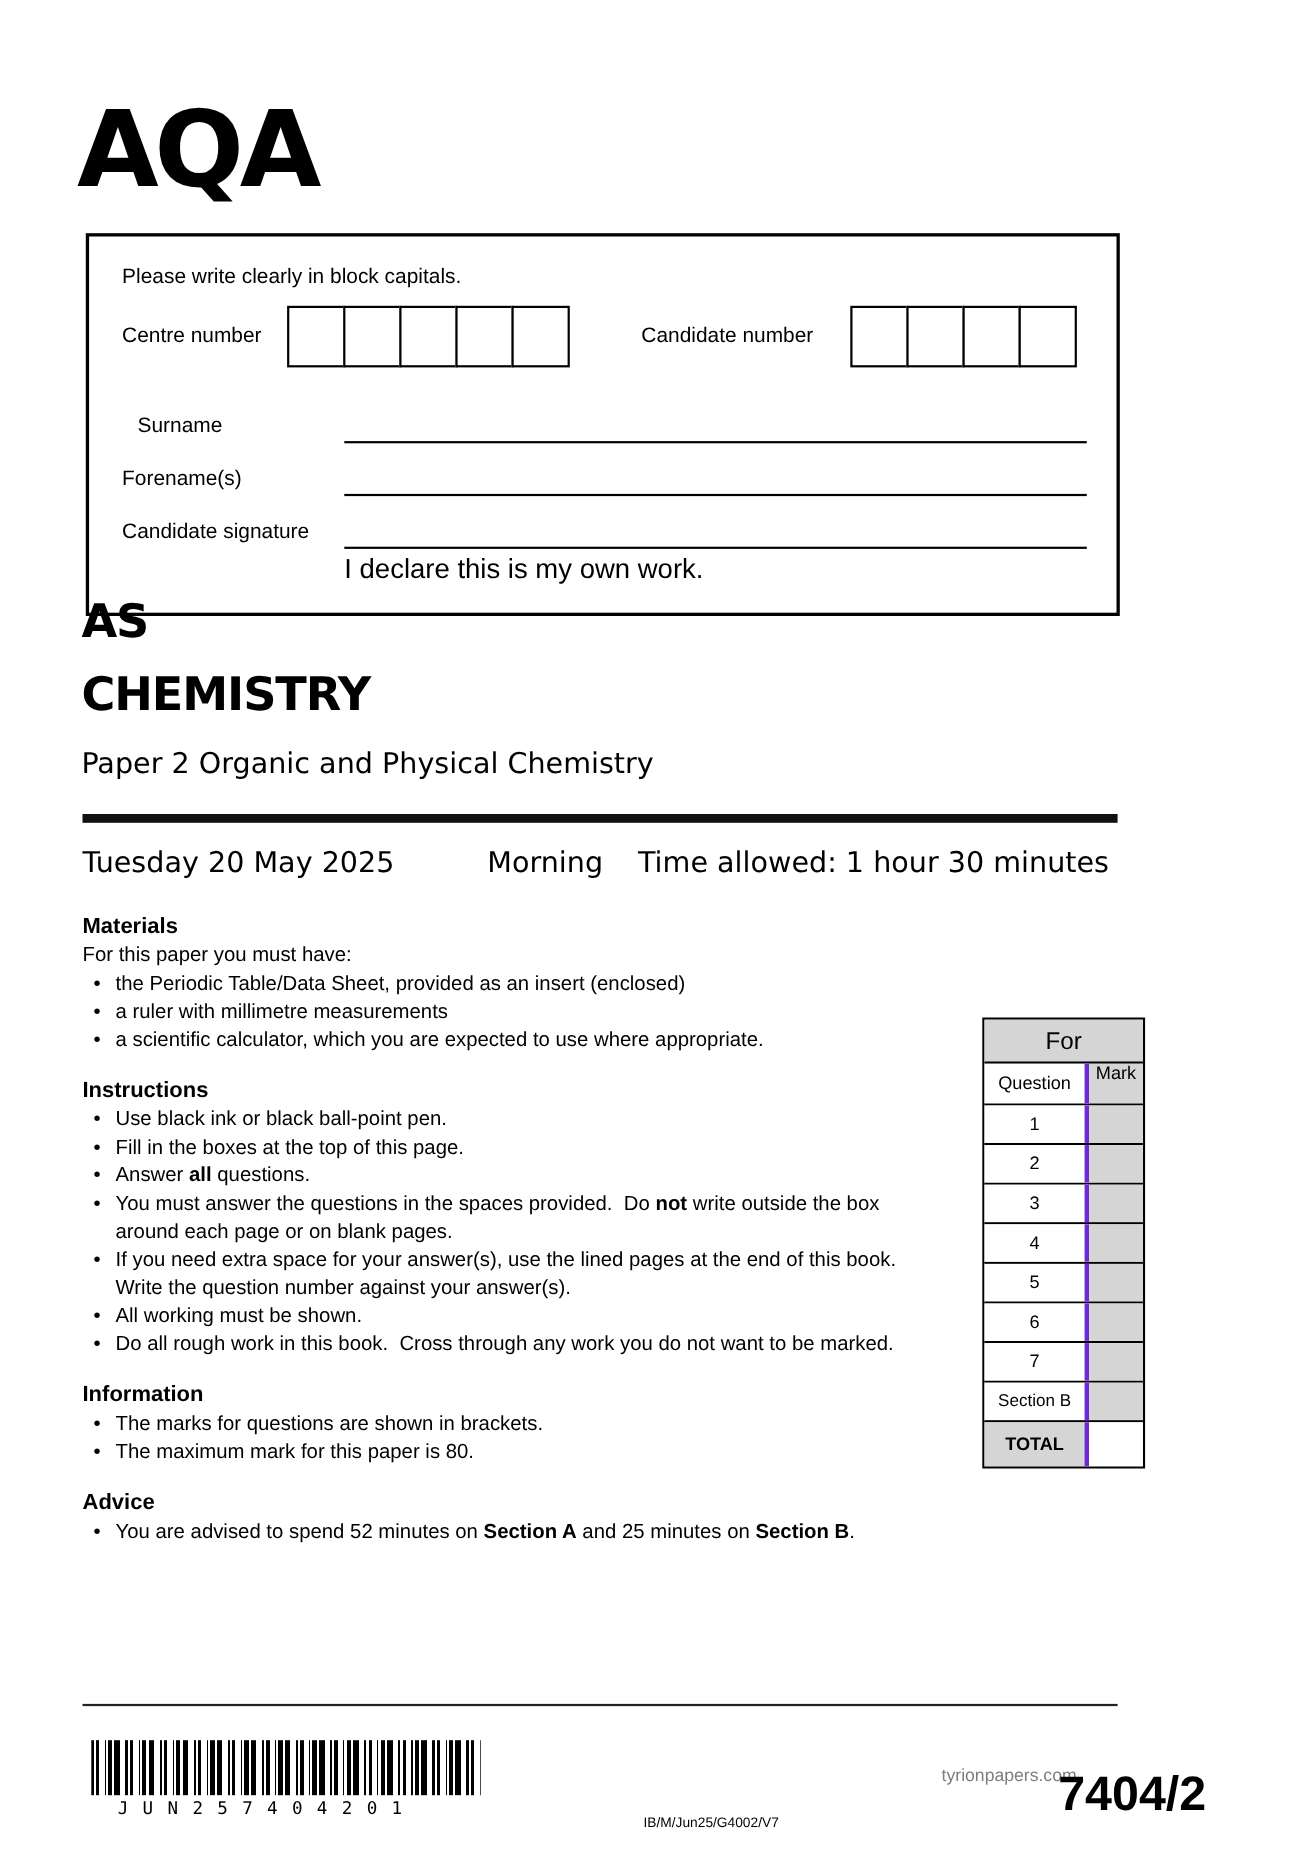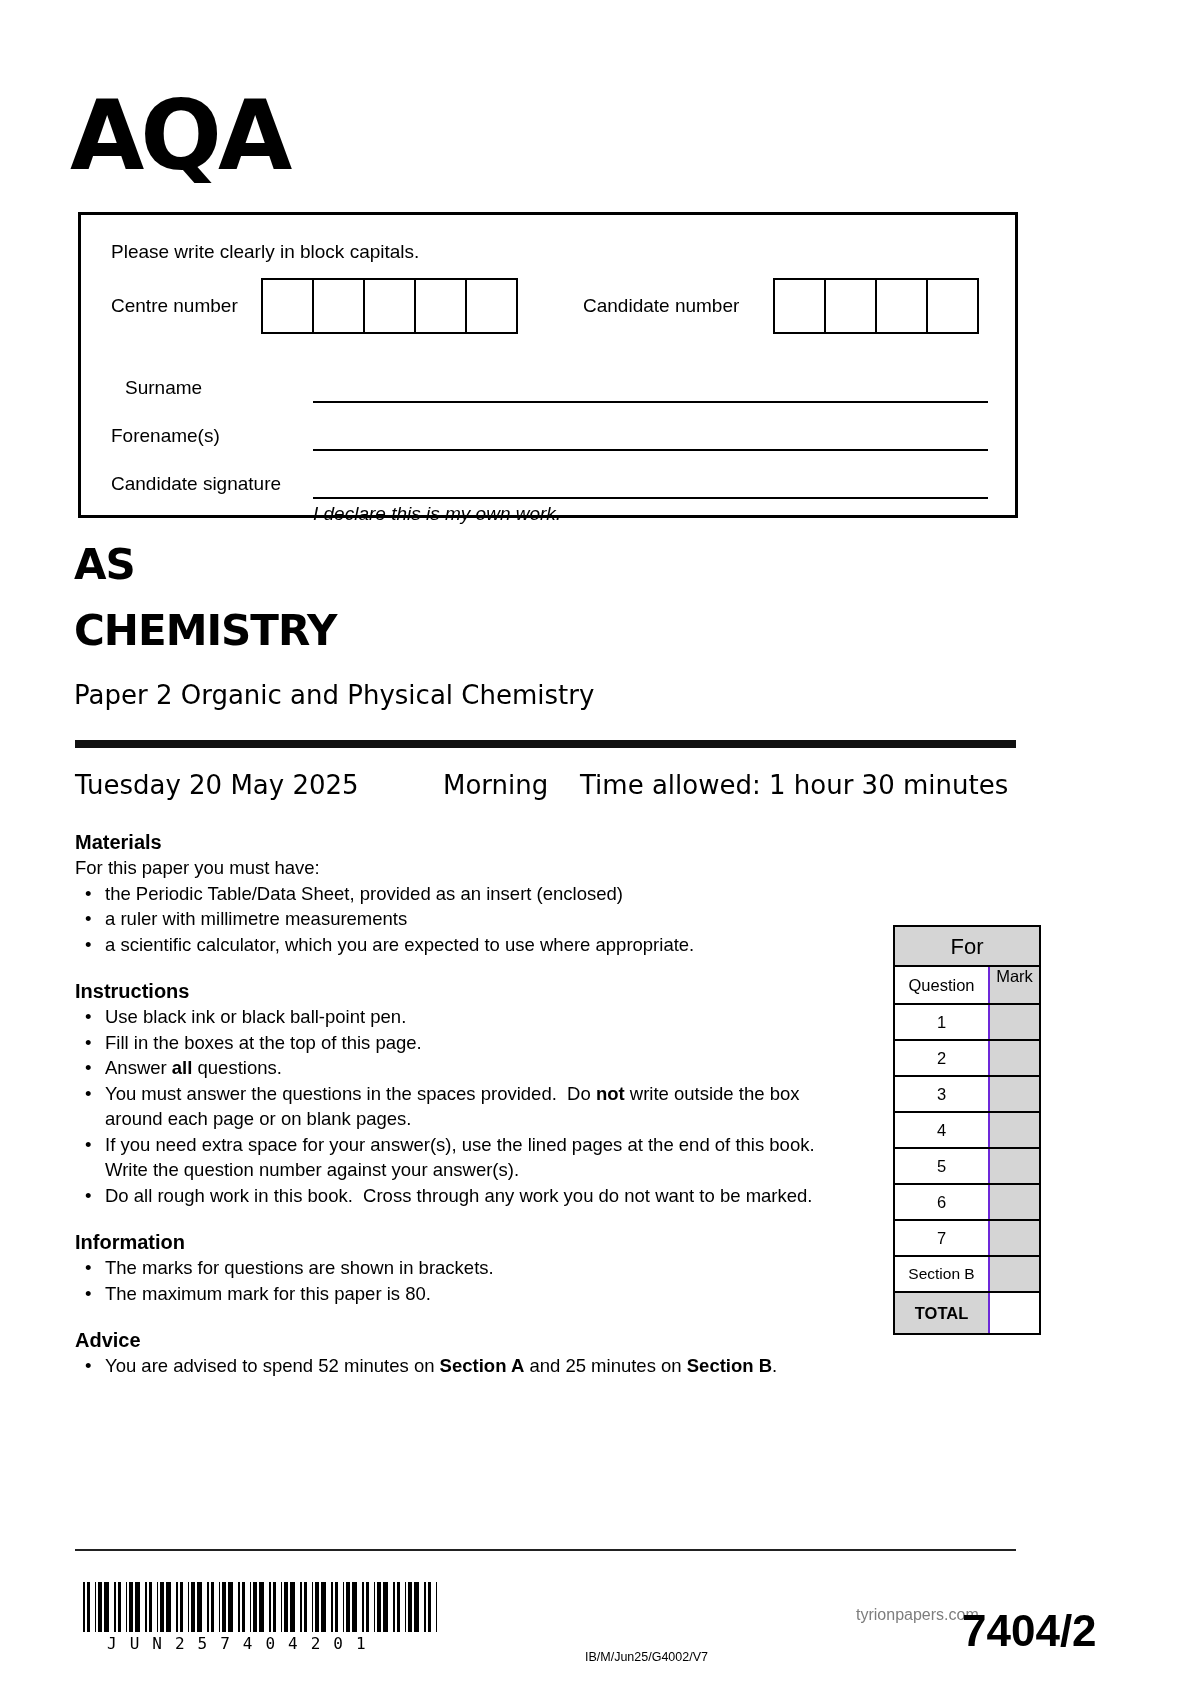--- a/index.html
+++ b/index.html
@@ -5,29 +5,29 @@
   * { margin:0; padding:0; box-sizing:border-box; }
   html,body { background:#ffffff; }
   body { font-family:"Liberation Sans", sans-serif; color:#000; }
   .page { position:relative; width:1191px; height:1686px; background:#fff; overflow:hidden; }
 
   
   .logo { position:absolute; left:70px; top:88px; font-family:"DejaVu Sans", sans-serif;
           font-weight:bold; font-size:96px; line-height:1; letter-spacing:-4px; }
 
   
-  .candidate-box { position:absolute; left:78px; top:212px; width:940px; height:306px;
+  .candidate-box { position:absolute; left:78px; top:212px; width:940px; height:348px;
                    border:3px solid #000; }
   .cb-instruction { position:absolute; left:30px; top:26px; font-size:19px; }
   .cb-label { position:absolute; font-size:19px; }
   .boxes { position:absolute; display:flex; }
   .num-box { width:53px; height:56px; border:2px solid #000; margin-left:-2px; background:#fff; }
   .num-box:first-child { margin-left:0; }
   .write-line { position:absolute; border-bottom:2px solid #000; }
-  .cb-declaration { position:absolute; left:232px; top:288px; font-size:19px;font-style:italic; }
+  .cb-declaration { position:absolute; left:232px; top:288px; font-size:25px; }
 
   
   .t-qual { position:absolute; left:74px; top:540px; font-family:"DejaVu Sans", sans-serif;
             font-weight:bold; font-size:42px; letter-spacing:-1px; }
   .t-subject { position:absolute; left:74px; top:606px; font-family:"DejaVu Sans", sans-serif;
             font-weight:bold; font-size:42px; letter-spacing:-1px; }
   .t-paper { position:absolute; left:74px; top:680px; font-family:"DejaVu Sans", sans-serif;
             font-size:26px; }
   .rule-thick { position:absolute; left:75px; top:740px; width:941px; height:8px; background:#111; }
 
@@ -48,21 +48,21 @@
   .left-col li::before { content:"\2022"; position:absolute; left:10px; }
   b { font-weight:bold; }
 
   
   .et { position:absolute; left:893px; top:925px; width:148px; border:2px solid #000;
         font-size:16.5px; text-align:center; }
   .et-title { height:40px; line-height:40px; background:#d5d5d5; border-bottom:2px solid #000;
               font-size:22px; }
   .et-row { display:flex; border-bottom:2px solid #000; }
   .et-row:last-child { border-bottom:none; }
-  .et-q { width:95px; border-right:2px solid #6d28d9; background:#fff; display:flex;
+  .et-q { width:95px; border-right:4px solid #6d28d9; background:#fff; display:flex;
           align-items:center; justify-content:center; }
   .et-m { flex:1; background:#d5d5d5; }
   .et-head .et-q, .et-head .et-m { height:36px; }
   .et-head .et-q { background:#fff; }
   .et-body .et-q, .et-body .et-m { height:34px; }
   .et-sectionb { font-size:15.5px; }
   .et-total .et-q { height:40px; background:#d5d5d5; font-weight:bold; }
   .et-total .et-m { background:#fff; }
 
   
@@ -140,20 +140,21 @@
       <li><span>a scientific calculator, which you are expected to use where appropriate.</span></li>
     </ul>
 
     <h3 class="sect">Instructions</h3>
     <ul>
       <li><span>Use black ink or black ball-point pen.</span><b></b><span></span></li>
       <li><span>Fill in the boxes at the top of this page.</span><b></b><span></span></li>
       <li><span>Answer </span><b>all</b><span> questions.</span></li>
       <li><span>You must answer the questions in the spaces provided.  Do </span><b>not</b><span> write outside the box around each page or on blank pages.</span></li>
       <li><span>If you need extra space for your answer(s), use the lined pages at the end of this book.  Write the question number against your answer(s).</span><b></b><span></span></li>
+      <li><span>All working must be shown.</span><b></b><span></span></li>
       <li><span>Do all rough work in this book.  Cross through any work you do not want to be marked.</span><b></b><span></span></li>
     </ul>
 
     <h3 class="sect">Information</h3>
     <ul>
       <li><span>The marks for questions are shown in brackets.</span></li>
       <li><span>The maximum mark for this paper is 80.</span></li>
     </ul>
 
     <h3 class="sect">Advice</h3>

